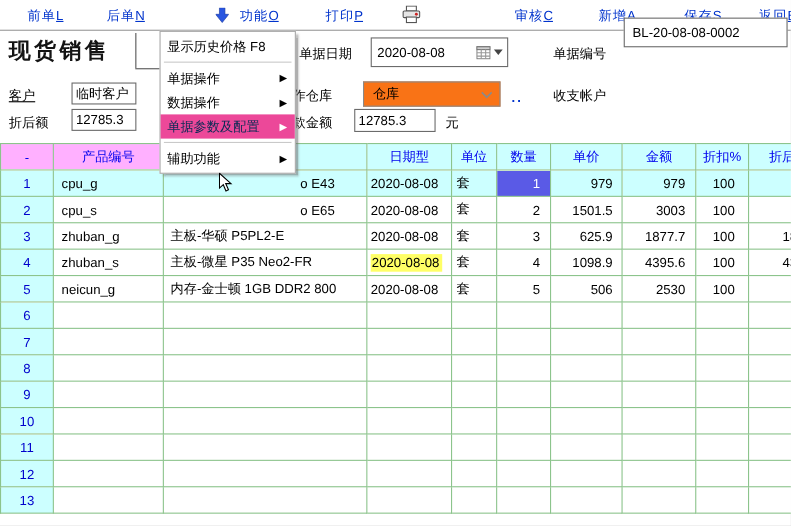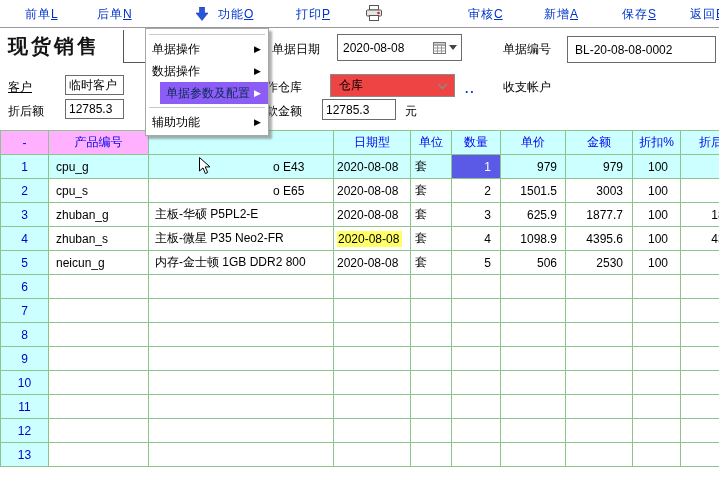--- a/index.html
+++ b/index.html
@@ -14,38 +14,38 @@
   .p4{left:468px}.p5{left:544px}.p6{left:622px}.p7{left:690px}
   #func-arrow-icon{position:absolute;left:196px;top:7px;}
   #printer-icon{position:absolute;left:364px;top:5px;}
   
   #page-title{position:absolute;left:8px;top:33px;font-size:20px;font-weight:bold;color:#141414;letter-spacing:3px;}
   .vline{position:absolute;left:123px;top:30px;width:1px;height:32px;background:#555;}
   .hline{position:absolute;left:123px;top:62px;width:23px;height:1px;background:#555;}
   .flabel{position:absolute;white-space:nowrap;color:#000;}
   .ra{}
   .finput{position:absolute;background:#fff;border:1px solid #6b6b6b;display:flex;align-items:center;box-sizing:border-box;}
-  .combo{position:absolute;background:#ef4444;border:1px solid #8a8a8a;display:flex;align-items:center;box-sizing:border-box;}
+  .combo{position:absolute;background:#f97316;border:1px solid #8a8a8a;display:flex;align-items:center;box-sizing:border-box;}
   .combo .chev{margin-left:auto;margin-right:6px;}
   #doc-date-input{left:337px;top:34px;width:125px;height:27px;padding-left:5px;}
-  #doc-no-input{left:567px;top:36px;width:149px;height:27px;padding-left:7px;}
+  #doc-no-input{left:567px;top:16px;width:149px;height:27px;padding-left:7px;}
   #customer-input{left:65px;top:75px;width:59px;height:20px;padding-left:3px;}
   #discounted-input{left:65px;top:99px;width:59px;height:20px;padding-left:3px;}
   #warehouse-combo{left:330px;top:74px;width:125px;height:23px;padding-left:8px;}
   #account-combo{left:558px;top:74px;width:154px;height:23px;padding-left:8px;}
   #received-input{left:322px;top:99px;width:74px;height:21px;padding-left:3px;}
   #warehouse-more{position:absolute;left:465px;top:82px;color:#0033CC;font-weight:bold;letter-spacing:2px;cursor:default;}
   #cal-btn{display:flex;align-items:center;margin-left:auto;margin-right:4px;gap:3px;}
   .tri-down{width:0;height:0;border-left:4px solid transparent;border-right:4px solid transparent;border-top:5px solid #444;}
   
   #menu{position:absolute;left:145px;top:28px;width:124px;background:#fff;border:1px solid #a8a8a8;
         box-shadow:3px 3px 2px rgba(110,110,110,.55);z-index:10;box-sizing:border-box;padding:2px 0;}
   .mitem{position:relative;height:22px;line-height:22px;padding-left:6px;white-space:nowrap;color:#000;}
   .mitem .arr{position:absolute;right:7px;top:0;font-size:9px;color:#000;}
-  .mitem.hl{background:#8b5cf6;color:#0B2B55;margin-left:14px;}
+  .mitem.hl{background:#ec4899;color:#0B2B55;}
   .mitem.hl .arr{color:#fff;}
   .msep{height:1px;background:#c9c9c9;margin:3px 3px;}
   #cursor{position:absolute;left:199px;top:157px;z-index:30;}
   
   #grid-wrap{position:absolute;left:0;top:130px;width:766px;}
   table{border-collapse:collapse;table-layout:fixed;width:765px;}
   th,td{border:1px solid #8CC48C;height:24px;padding:0;font-weight:normal;overflow:hidden;white-space:nowrap;box-sizing:border-box;}
   th{background:#CCFFFF;color:#0000EE;text-align:center;}
   th.pink{background:#FFB0FF;}
   td{background:#fff;color:#000;}
@@ -330,20 +330,21 @@
             <td class="c7"></td>
             <td class="c8"></td>
             <td class="c9"></td>
           </tr>
         </tbody>
     </table>
   </div>
 
   <div id="menu">
       <div id="menu-items">
+        <div class="mitem"><span>显示历史价格 F8</span></div>
         <div class="msep"></div>
         <div class="mitem"><span>单据操作</span><span class="arr">▶</span></div>
         <div class="mitem"><span>数据操作</span><span class="arr">▶</span></div>
         <div class="mitem hl"><span>单据参数及配置</span><span class="arr">▶</span></div>
         <div class="msep"></div>
         <div class="mitem"><span>辅助功能</span><span class="arr">▶</span></div>
       </div>
     </div>
 
   <div id="cursor">

